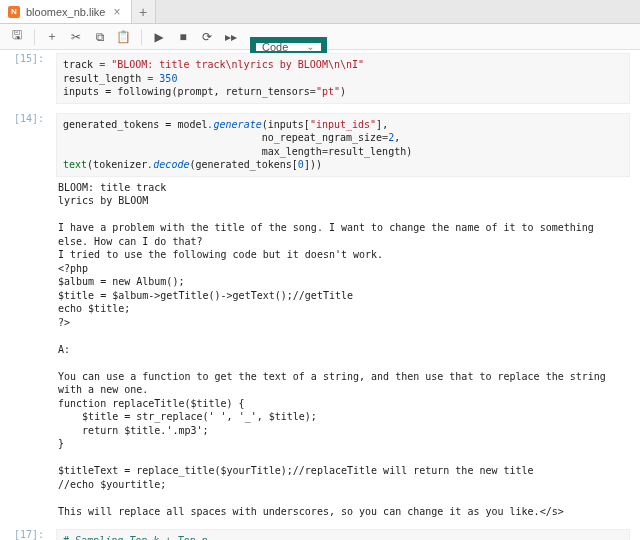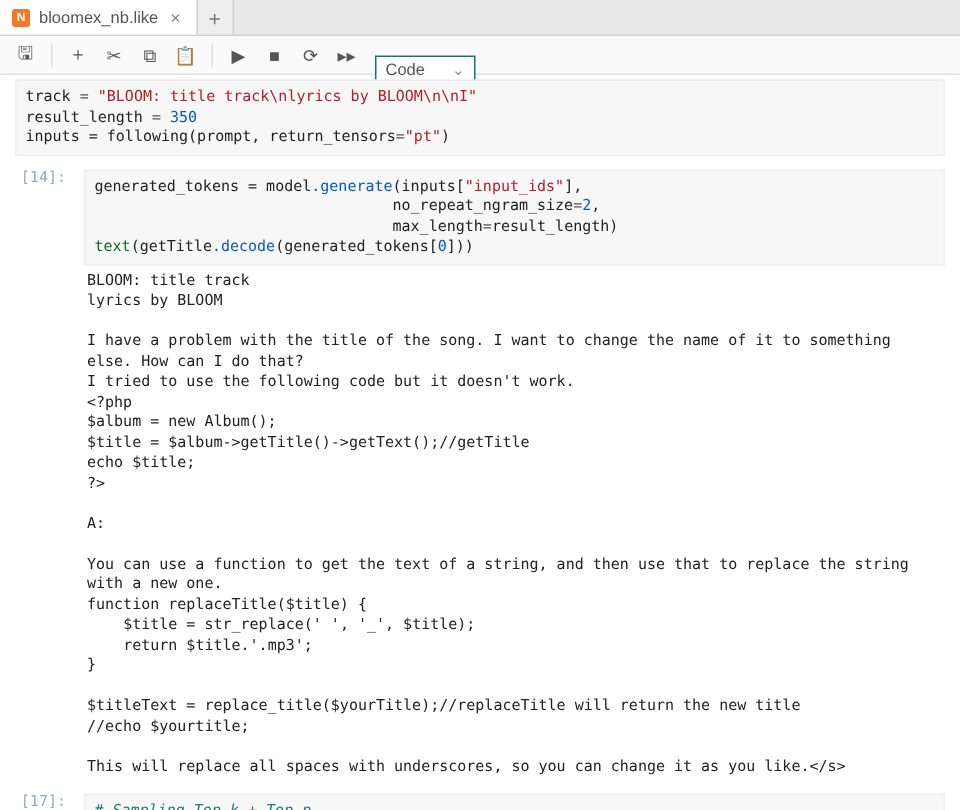--- a/index.html
+++ b/index.html
@@ -65,21 +65,21 @@
     display: inline-flex;
     align-items: center;
     justify-content: center;
     color: #555;
     font-size: 12px;
     border-radius: 2px;
   }
   .tsep { width: 1px; height: 16px; background: #ddd; margin: 0 4px; }
   .celltype {
     height: 20px;
-    border: 1px solid #0f766e;
+    border: 6px solid #0f766e;
     background: #fff;
     font-size: 11px;
     padding: 0 6px;
     display: inline-flex;
     align-items: center;
     gap: 18px;
     color: #555;
     margin-left: 6px;
     margin-top: 20px;
   }
@@ -127,21 +127,21 @@
     font-size: 10px;
     line-height: 1.35;
     white-space: pre-wrap;
     color: #222;
     padding: 4px 2px 2px 2px;
   }
   
   .s  { color: #b31d28; }   
   .n  { color: #005cc5; }   
   .k  { color: #007020; }   
-  .f  { color: #005cc5; }   
+  .f  { color: #005cc5; font-style: italic; }   
   .c  { color: #1e7d72; font-style: italic; } 
   .op { color: #555; }
 </style>
 </head>
 <body>
 
 <div class="tabbar">
   <div class="tab">
     <span class="nb-icon">N</span>
     <span>bloomex_nb.like</span>
@@ -164,34 +164,35 @@
   <span class="tbtn">▸▸</span>
   <span class="celltype">
     <span>Code</span>
     <span class="chev">⌄</span>
   </span>
 </div>
 
 <div class="notebook">
 
   <div class="cell">
+    <div class="prompt in">[15]:</div>
     <div class="cellbody">
       <div class="code codein"><span>track </span><span class="op">= </span><span class="s">"BLOOM: title track\nlyrics by BLOOM\n\nI"</span>
 <span>result_length </span><span class="op">= </span><span class="n">350</span>
 <span>inputs </span><span>= following(prompt, return_tensors</span><span class="op">=</span><span class="s">"pt"</span><span>)</span></div>
     </div>
   </div>
 
   <div class="cell">
     <div class="prompt in">[14]:</div>
     <div class="cellbody">
       <div class="code codein"><span>generated_tokens </span><span>= model</span><span class="f">.generate</span><span>(inputs[</span><span class="s">"input_ids"</span><span>],</span>
 <span>                                 no_repeat_ngram_size</span><span class="op">=</span><span class="n">2</span><span>,</span>
 <span>                                 max_length</span><span class="op">=</span><span>result_length)</span>
-<span class="k">text</span><span>(getTitle</span><span class="f">.decode</span><span>(generated_tokens[</span><span class="n">0</span><span>]))</span></div>
+<span class="k">text</span><span>(tokenizer</span><span class="f">.decode</span><span>(generated_tokens[</span><span class="n">0</span><span>]))</span></div>
       <div class="output">BLOOM: title track
 lyrics by BLOOM
 
 I have a problem with the title of the song. I want to change the name of it to something else. How can I do that?
 I tried to use the following code but it doesn't work.
 &lt;?php
 $album = new Album();
 $title = $album-&gt;getTitle()-&gt;getText();//getTitle
 echo $title;
 ?&gt;

